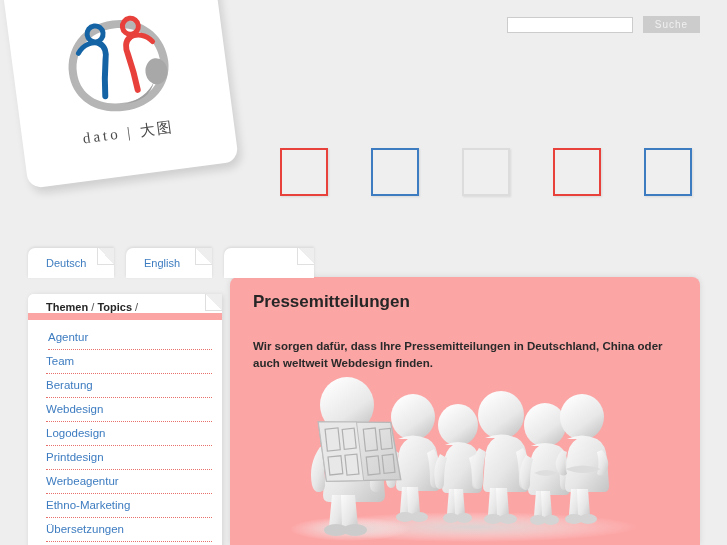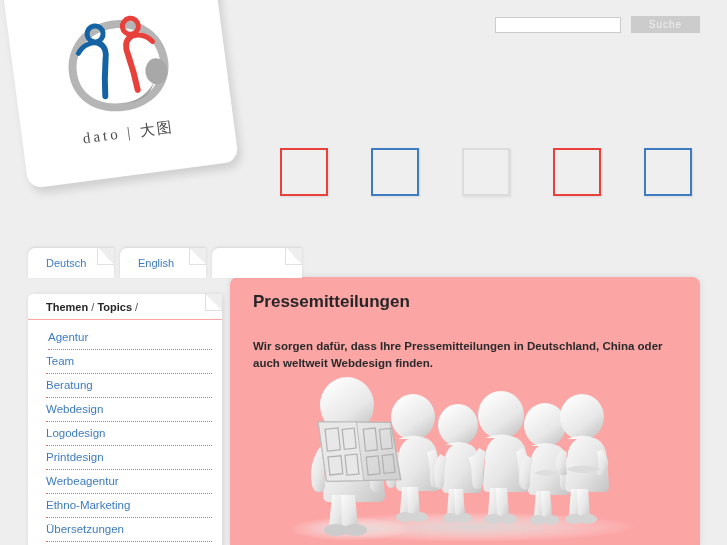--- a/index.html
+++ b/index.html
@@ -68,21 +68,21 @@
     height: 12px;
     padding: 1px 3px;
     border: 1px solid #cccccc;
     background: #ffffff;
     font-size: 11px;
     font-family: "Liberation Sans", sans-serif;
     color: #444;
     outline: none;
   }
   #search-button {
-    width: 69px;
+    width: 57px;
     height: 17px;
     background: #cccccc;
     border: 1px solid #cccccc;
     color: #f0f0f0;
     font-size: 10px;
     font-family: "Liberation Sans", sans-serif;
     letter-spacing: 1px;
     cursor: pointer;
     line-height: 15px;
     text-align: center;
@@ -110,21 +110,21 @@
   .color-box.grey { border-color: #dcdcdc; }
 
   
   #tab-strip {
     position: absolute;
     left: 28px;
     top: 248px;
     height: 30px;
     z-index: 7;
     display: flex;
-    gap: 6px;
+    gap: 12px;
   }
   .tab {
     position: relative;
     width: 86px;
     height: 30px;
     background: #ffffff;
     border-top-left-radius: 7px;
     box-shadow: 0 -1px 3px rgba(0,0,0,0.10);
     font-size: 11px;
     color: #3d7cc0;
@@ -199,21 +199,21 @@
     z-index: 8;
     background: #ffffff;
     border-top-left-radius: 6px;
     box-shadow: 1px 1px 5px rgba(0,0,0,0.12);
     overflow: hidden;
   }
   #sidebar-header {
     position: relative;
     height: 26px;
     background: #ffffff;
-    border-bottom: 1px solid #fca5a5;
+    border-bottom: 7px solid #fca5a5;
     font-size: 11px;
     font-weight: bold;
     color: #262626;
     padding: 7px 0 0 18px;
     box-sizing: border-box;
   }
   #sidebar-header::after {
     content: "";
     position: absolute;
     right: 0; top: 0;

